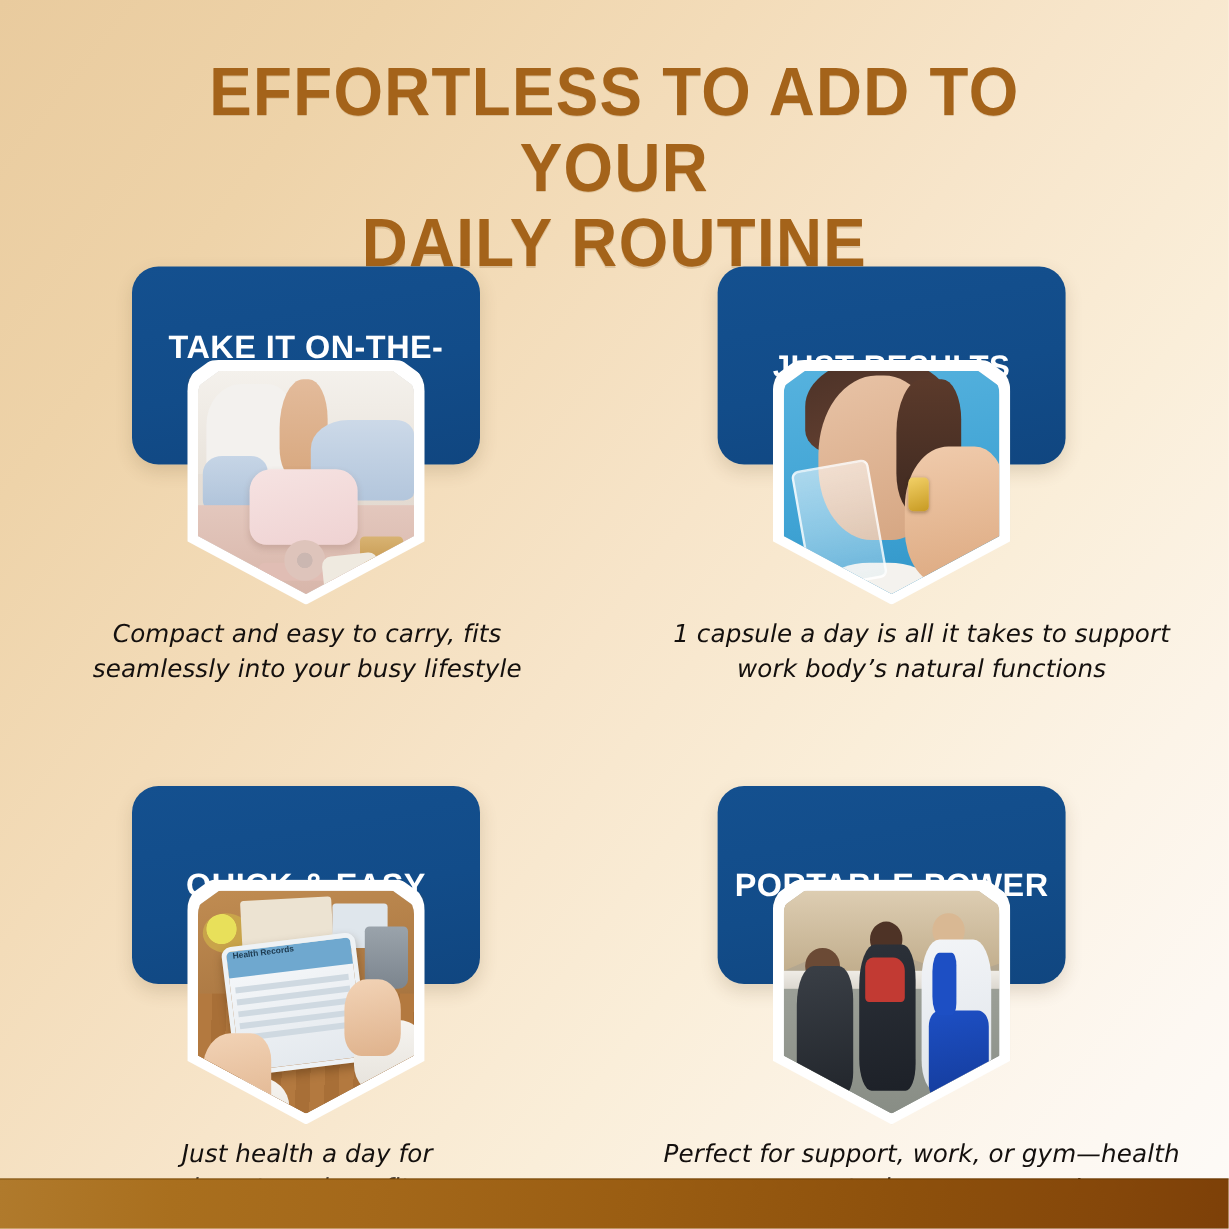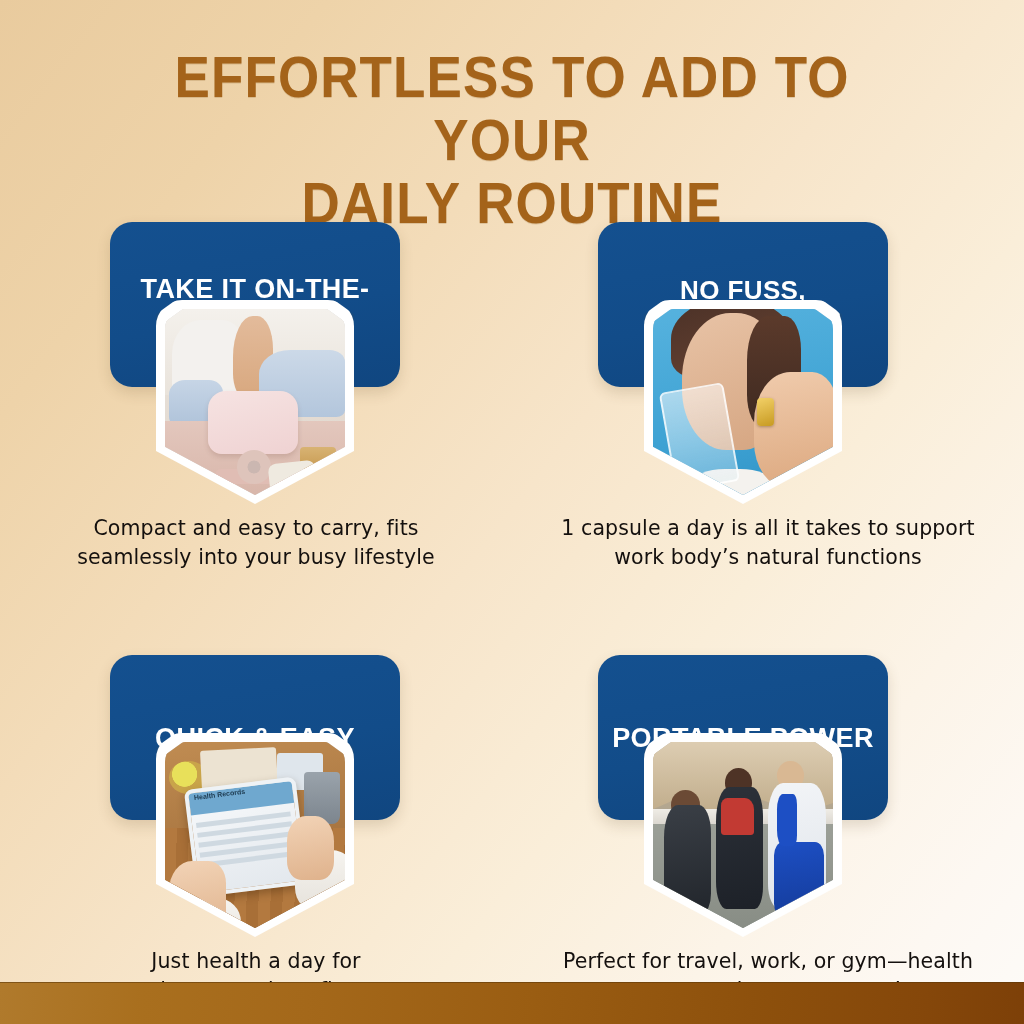--- a/index.html
+++ b/index.html
@@ -236,21 +236,21 @@
     position:absolute;
     left:28px; right:28px;
     top:308px;
     text-align:center;
     color:#14100e;
     font-family:"DejaVu Sans","Liberation Sans", sans-serif;
     font-size:20.5px;
     line-height:29px;
     letter-spacing:0.1px;
   }
-  .caption span { display:block; }
+  .caption span { display:block;font-style:italic; }
 
   
   .bottom-bar {
     position:absolute;
     left:0; bottom:0;
     width:1024px; height:42px;
     background:linear-gradient(95deg,
       #b07a2c 0%, #a96f1e 14%, #a4681a 30%,
       #9a5d12 52%, #8d500c 74%, #85470a 90%, #7d4008 100%);
     border-top:1px solid rgba(90,55,10,.55);
@@ -291,21 +291,20 @@
     </div>
     <div class="caption">
       <span>Compact and easy to carry, fits</span>
       <span>seamlessly into your busy lifestyle</span>
     </div>
   </div>
 
   <div class="card right">
     <div class="panel two-line">
       <div class="panel-title">
-        <span>NO FUSS,</span>
         <span>JUST RESULTS</span>
       </div>
     </div>
     <div class="shield-outer">
       <div class="shield-inner">
         <div class="photo ph-capsule">
           <div class="hair"></div>
             <div class="head"></div>
             <div class="hair2"></div>
           <div class="shoulder"></div>
@@ -375,20 +374,20 @@
             <div class="r2"></div>
             <div class="r2t"></div>
           <div class="r3h"></div>
             <div class="r3"></div>
             <div class="r3b"></div>
             <div class="r3s"></div>
         </div>
       </div>
     </div>
     <div class="caption">
-      <span>Perfect for travel, work, or gym—health</span>
+      <span>Perfect for support, work, or gym—health</span>
       <span>support wherever you go!</span>
     </div>
   </div>
 
 </div>
 
 <div class="bottom-bar"></div>
 
 </body></html>

